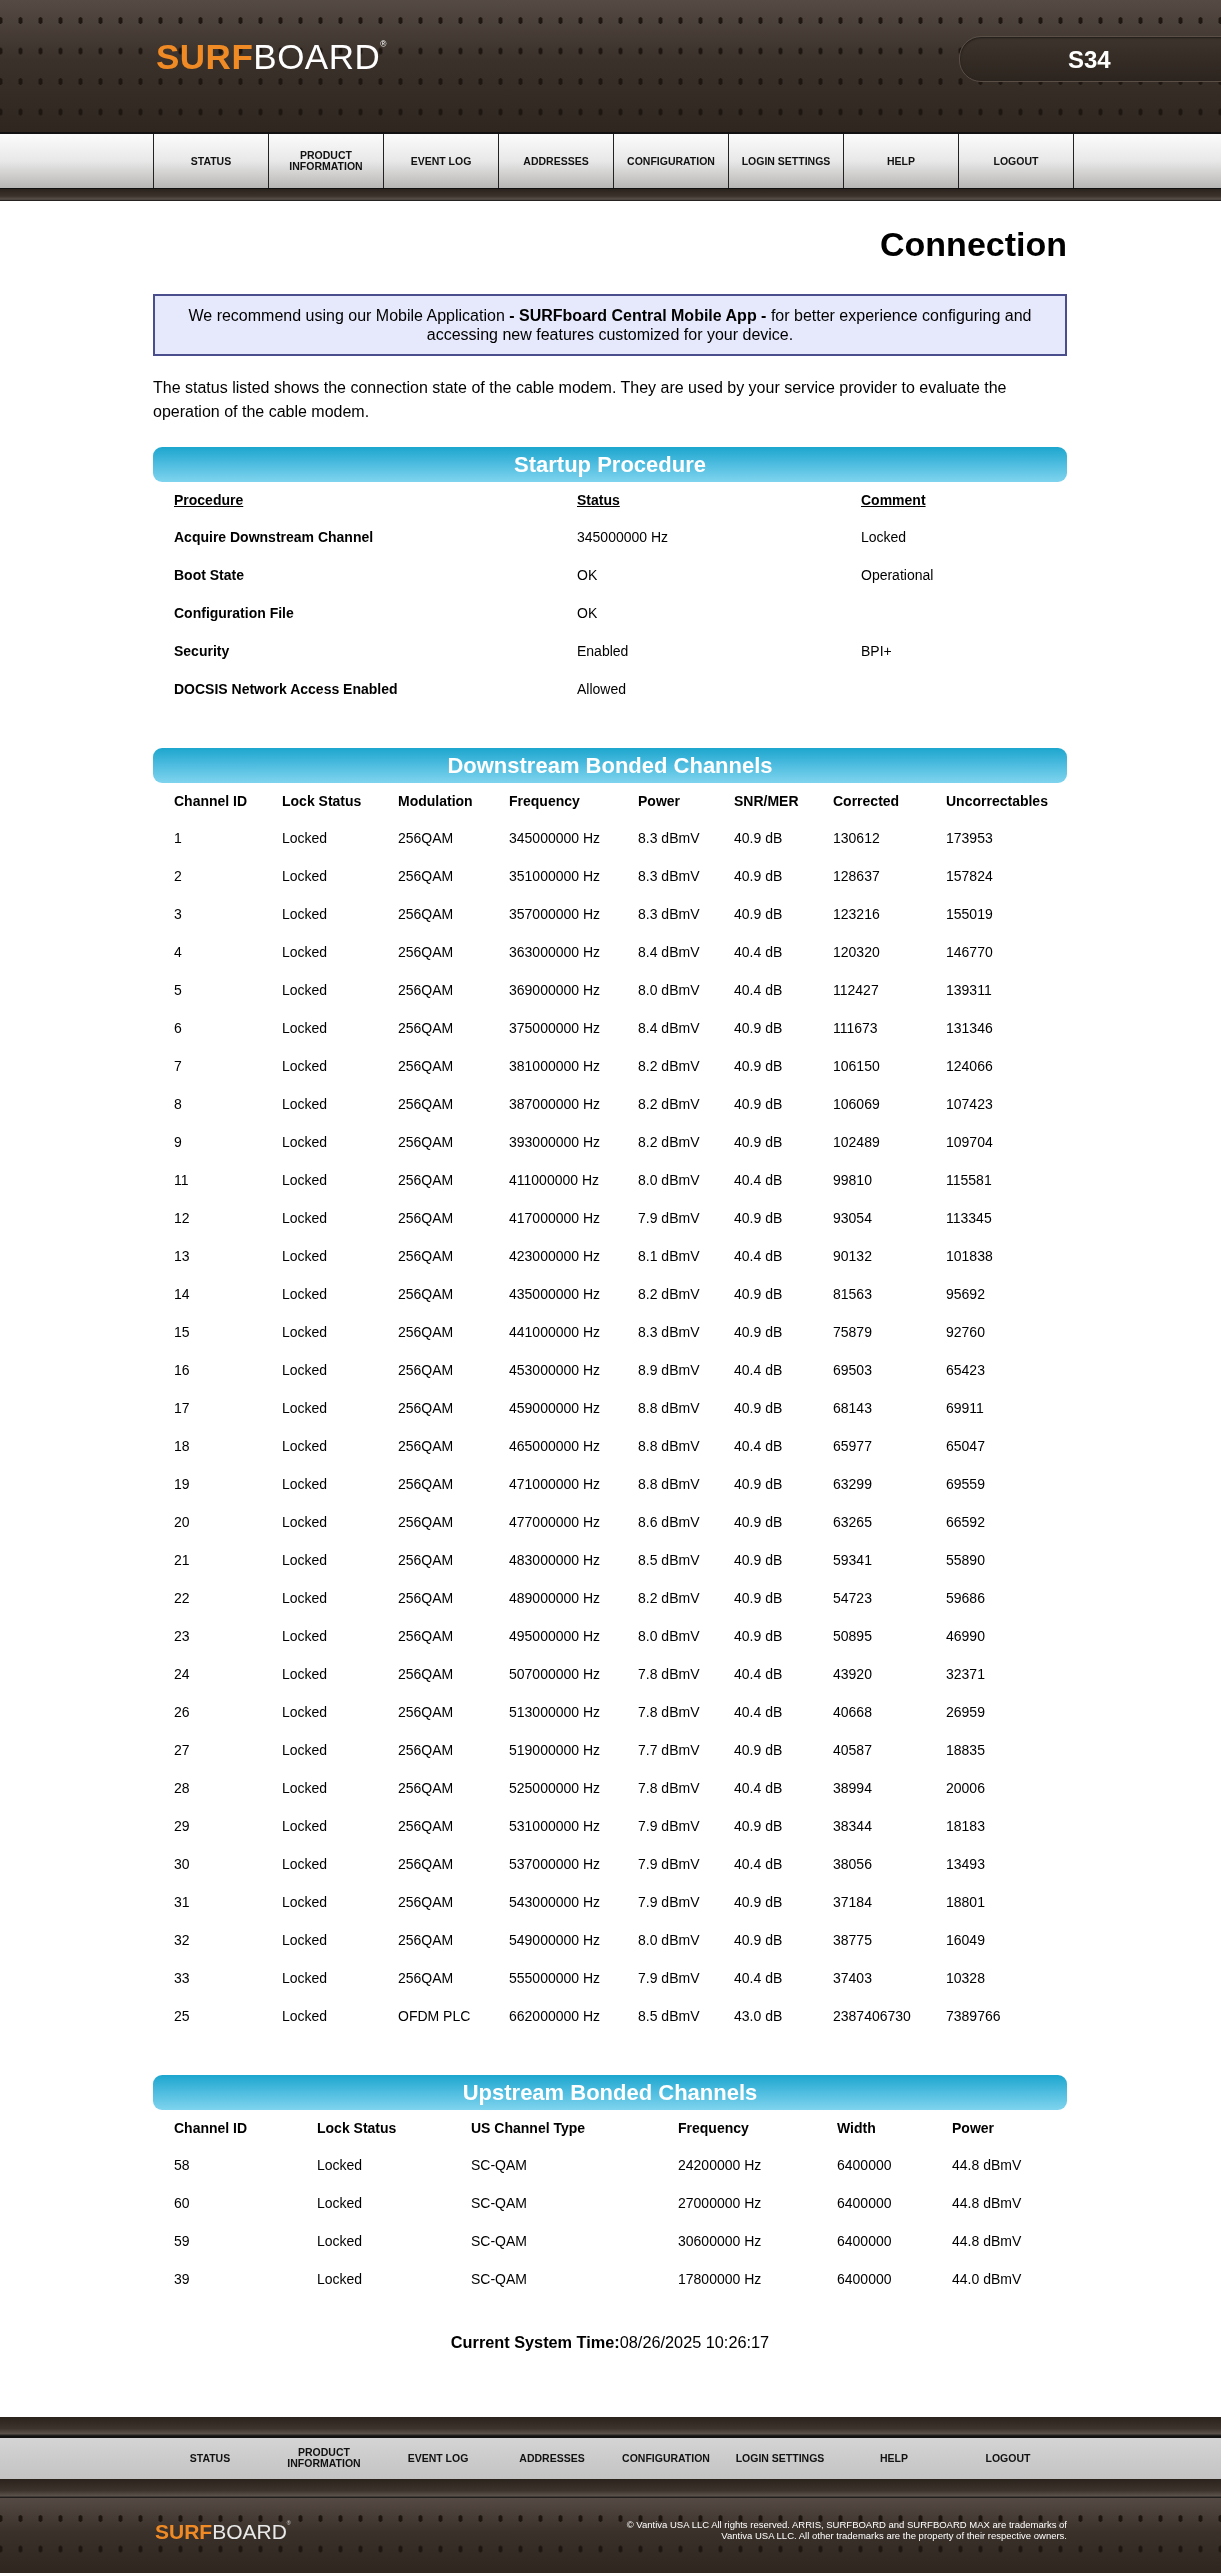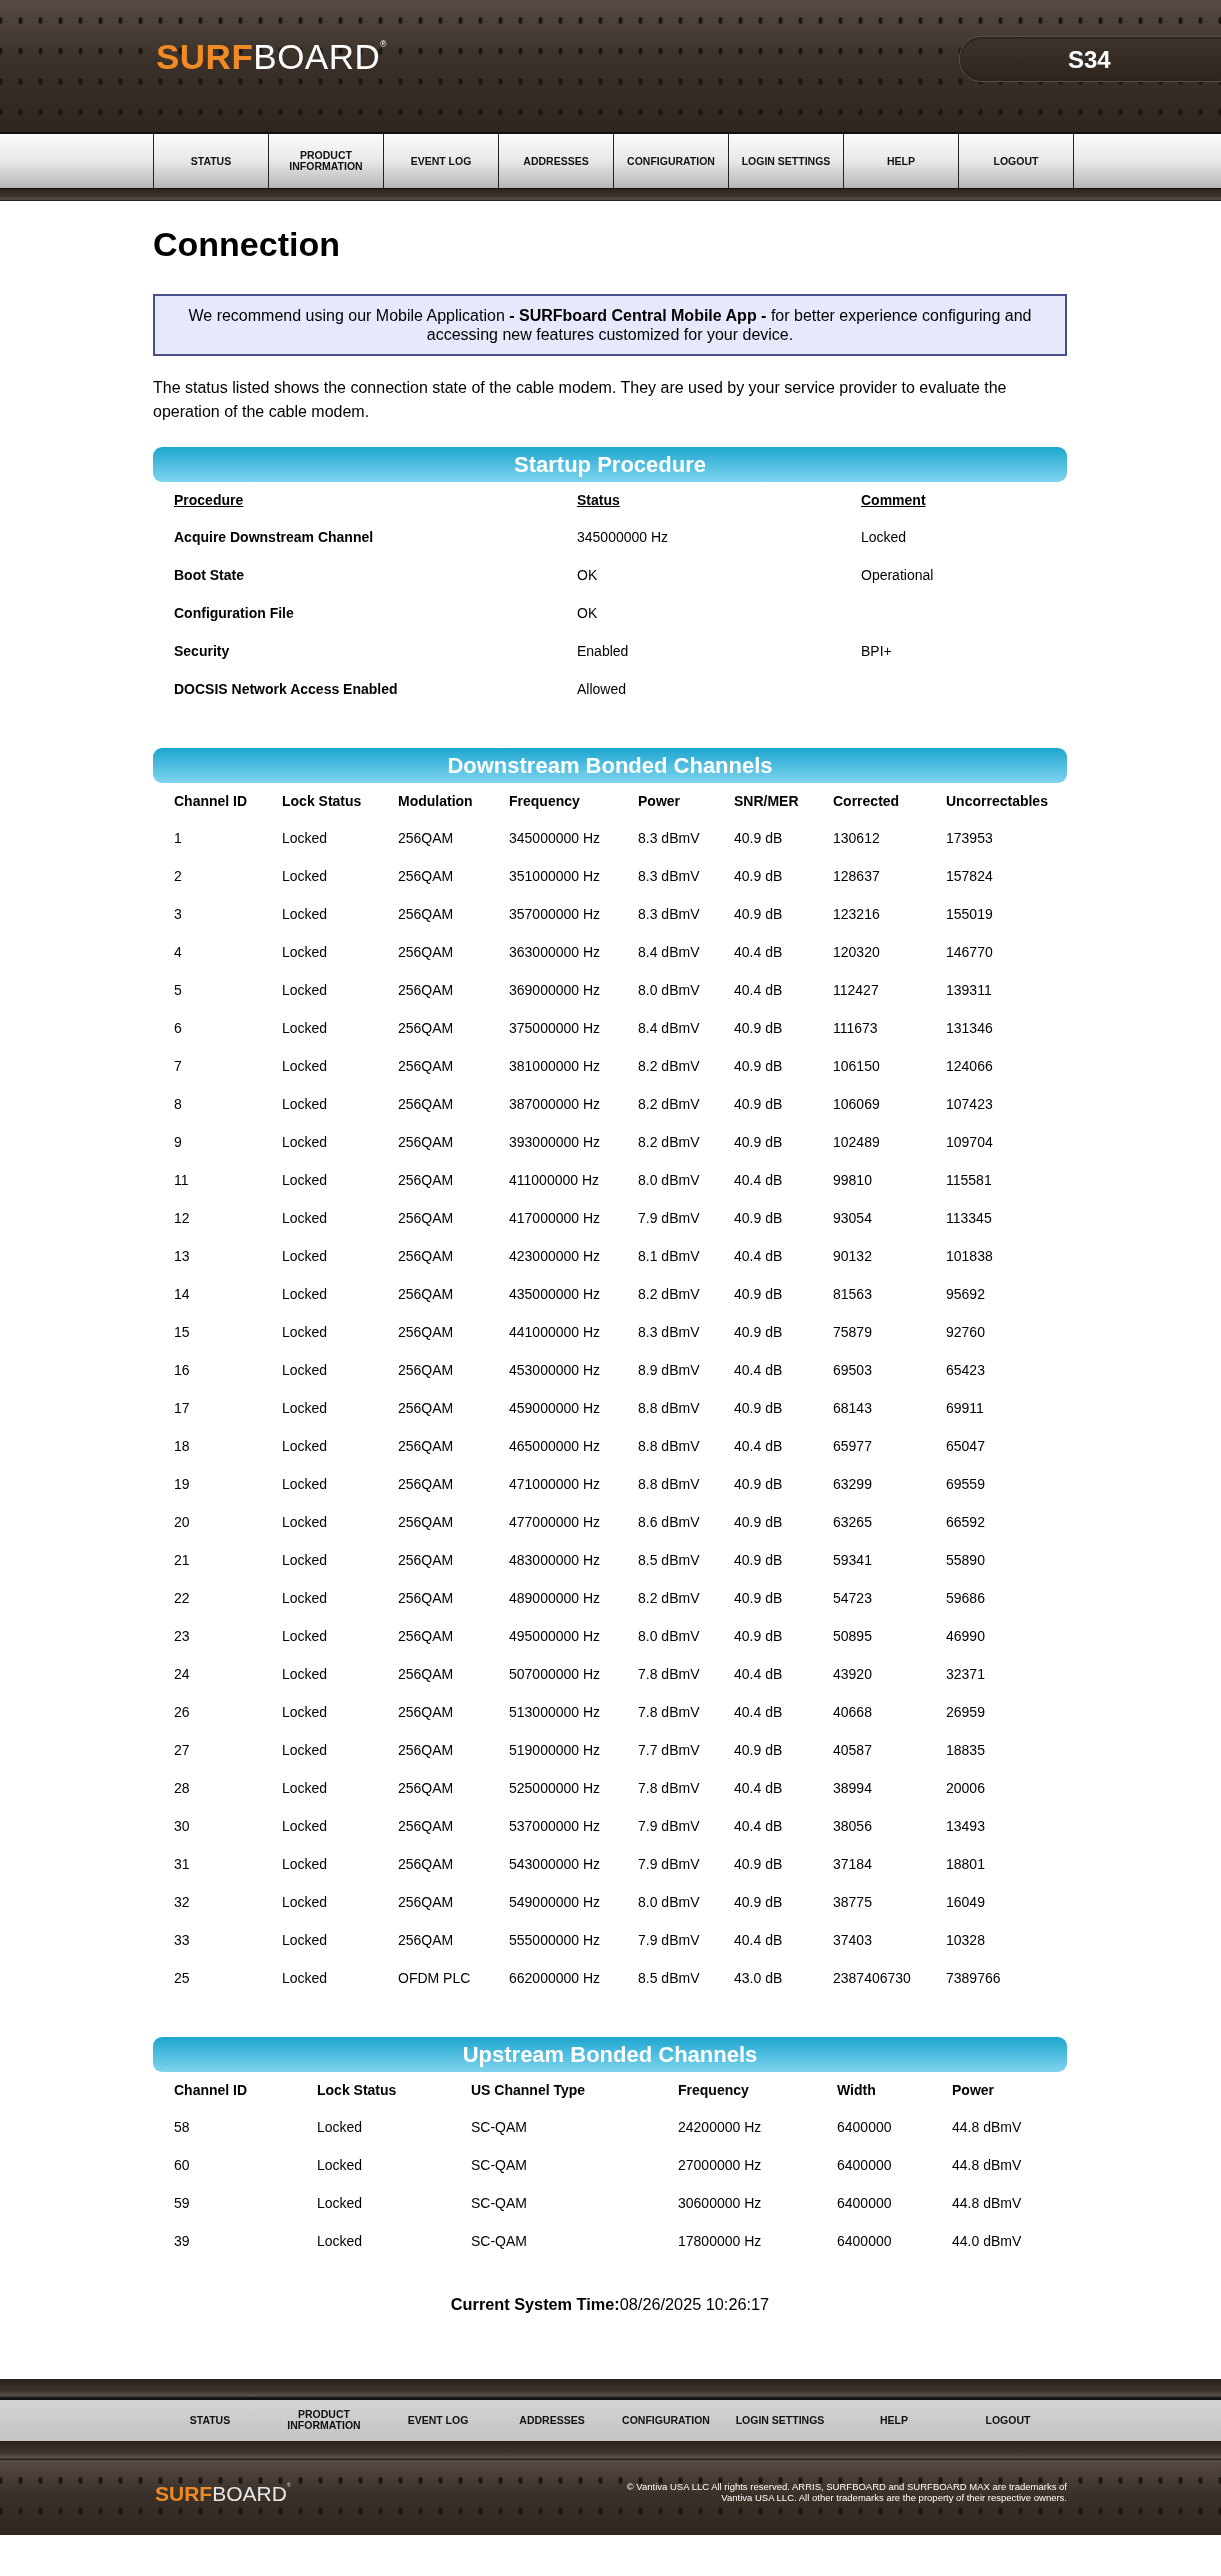--- a/index.html
+++ b/index.html
@@ -25,21 +25,21 @@
   .nav-wrap { background:#231c16; }
   .nav { height:54px; border-top:2.1px solid #111; border-bottom:1.1px solid #111;
     background:linear-gradient(180deg,#fbfbfb 0%,#e8e8e8 50%,#b8b6b4 100%); display:flex; padding-left:153px; }
   .nav .item { width:114px; border-left:1.1px solid #222; display:flex; align-items:center; justify-content:center;
     text-align:center; font-weight:700; font-size:10.5px; line-height:11px; color:#111; cursor:pointer; }
   .nav .item:last-child { border-right:1.1px solid #222; }
   .under-band { height:11.6px; background:linear-gradient(180deg,#2a221c,#3c332c 60%,#5a514b 85%,#111 100%); }
 
   
   .content { width:914px; margin-left:153px; }
-  h1 { font-size:34px; font-weight:700; margin:23px 0 0 0; line-height:1.2; }
+  h1 { font-size:34px; font-weight:700; margin:23px 0 0 0; line-height:1.2;text-align:right; }
   .notice { margin-top:29.5px; border:2.1px solid #4a4e8c; background:#e6e8fb; text-align:center;
     font-size:16px; line-height:19px; padding:10.5px 10.5px 9.5px; }
   .intro { margin-top:20px; font-size:16px; line-height:24px; }
   .sect-bar { margin-top:23px; height:35px; background:linear-gradient(180deg,#1da6ce 0%,#4fbde0 50%,#7fd4ee 100%);
     color:#fff; font-weight:700; font-size:22px; text-align:center; line-height:35px;border-radius:9px; }
   table { width:100%; border-collapse:collapse; font-size:14px; }
   td, th { text-align:left; padding:0 0 0 21px; height:38px; vertical-align:middle; white-space:nowrap; }
   th { font-weight:700; height:36px; }
   .startup th { text-decoration:underline; }
   .startup td.proc { font-weight:700; }
@@ -423,20 +423,30 @@
           <td>28</td>
           <td>Locked</td>
           <td>256QAM</td>
           <td>525000000 Hz</td>
           <td>7.8 dBmV</td>
           <td>40.4 dB</td>
           <td>38994</td>
           <td>20006</td>
         </tr>
         <tr>
+          <td>29</td>
+          <td>Locked</td>
+          <td>256QAM</td>
+          <td>531000000 Hz</td>
+          <td>7.9 dBmV</td>
+          <td>40.9 dB</td>
+          <td>38344</td>
+          <td>18183</td>
+        </tr>
+        <tr>
           <td>30</td>
           <td>Locked</td>
           <td>256QAM</td>
           <td>537000000 Hz</td>
           <td>7.9 dBmV</td>
           <td>40.4 dB</td>
           <td>38056</td>
           <td>13493</td>
         </tr>
         <tr>

